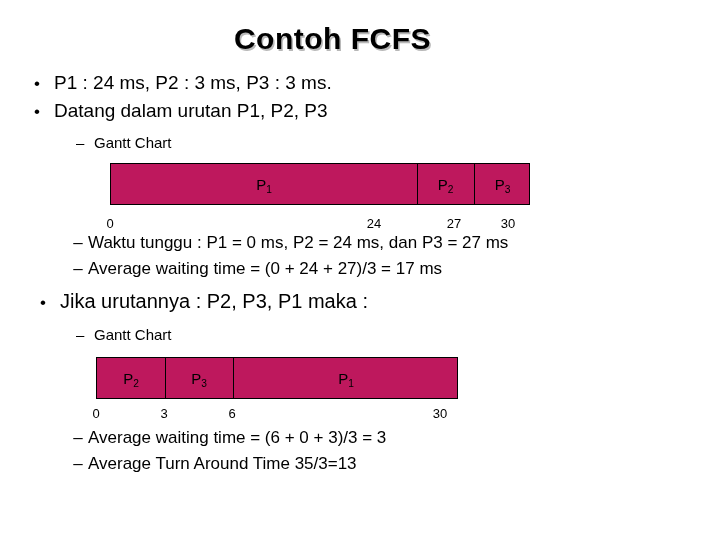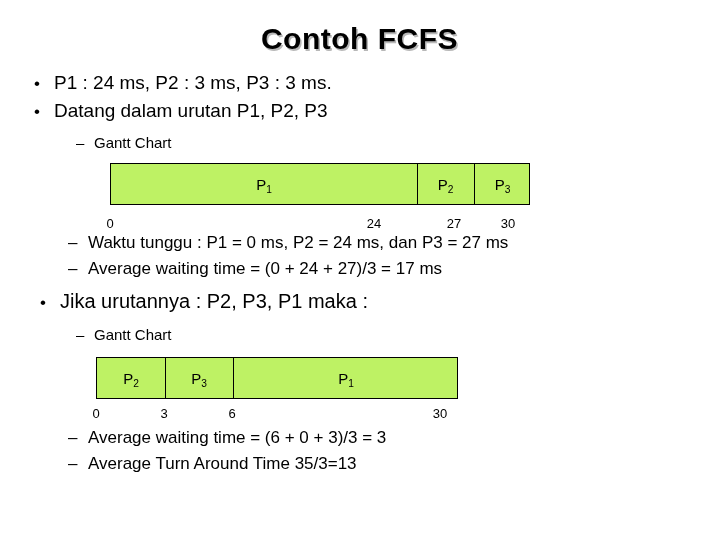--- a/index.html
+++ b/index.html
@@ -25,21 +25,20 @@
   .title {
     position: absolute;
     left: 0;
     top: 22px;
     width: 665px;
     text-align: center;
     font-size: 30px;
     font-weight: bold;
     letter-spacing: 0.5px;
     text-shadow: 1.5px 1.5px 0 #b8b8b8;
-    margin-left: 27px;
   }
   .bullet-l1 {
     position: absolute;
     font-size: 19px;
     white-space: nowrap;
   }
   .bullet-l1 .dot {
     display: inline-block;
     width: 20px;
     font-size: 17px;
@@ -50,30 +49,31 @@
     white-space: nowrap;
   }
   .bullet-l2 .dash {
     display: inline-block;
     width: 18px;
   }
   .bullet-l2b {
     position: absolute;
     font-size: 17px;
     white-space: nowrap;
+    text-align: center;
   }
   .bullet-l2b .dash {
     display: inline-block;
     width: 20px;
   }
   .gantt {
     position: absolute;
     border: 1px solid #000000;
     box-sizing: border-box;
-    background: #bef264;
+    background: #be185d;
   }
   .gantt .cell {
     position: absolute;
     top: 0;
     bottom: 0;
     box-sizing: border-box;
     display: flex;
     align-items: center;
     justify-content: center;
     font-size: 15px;

